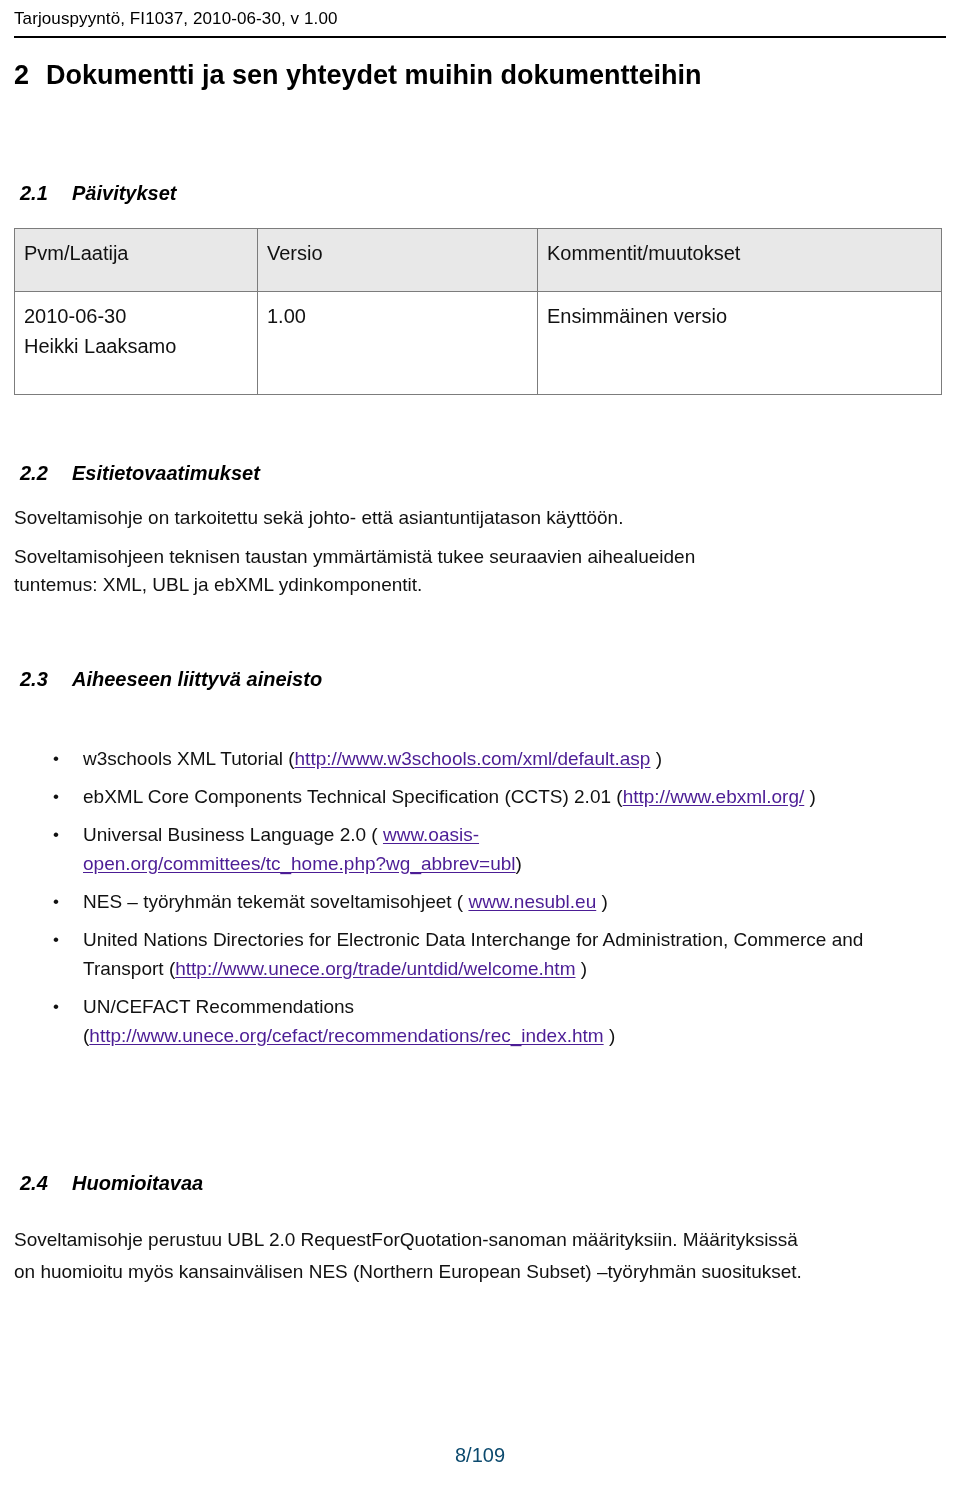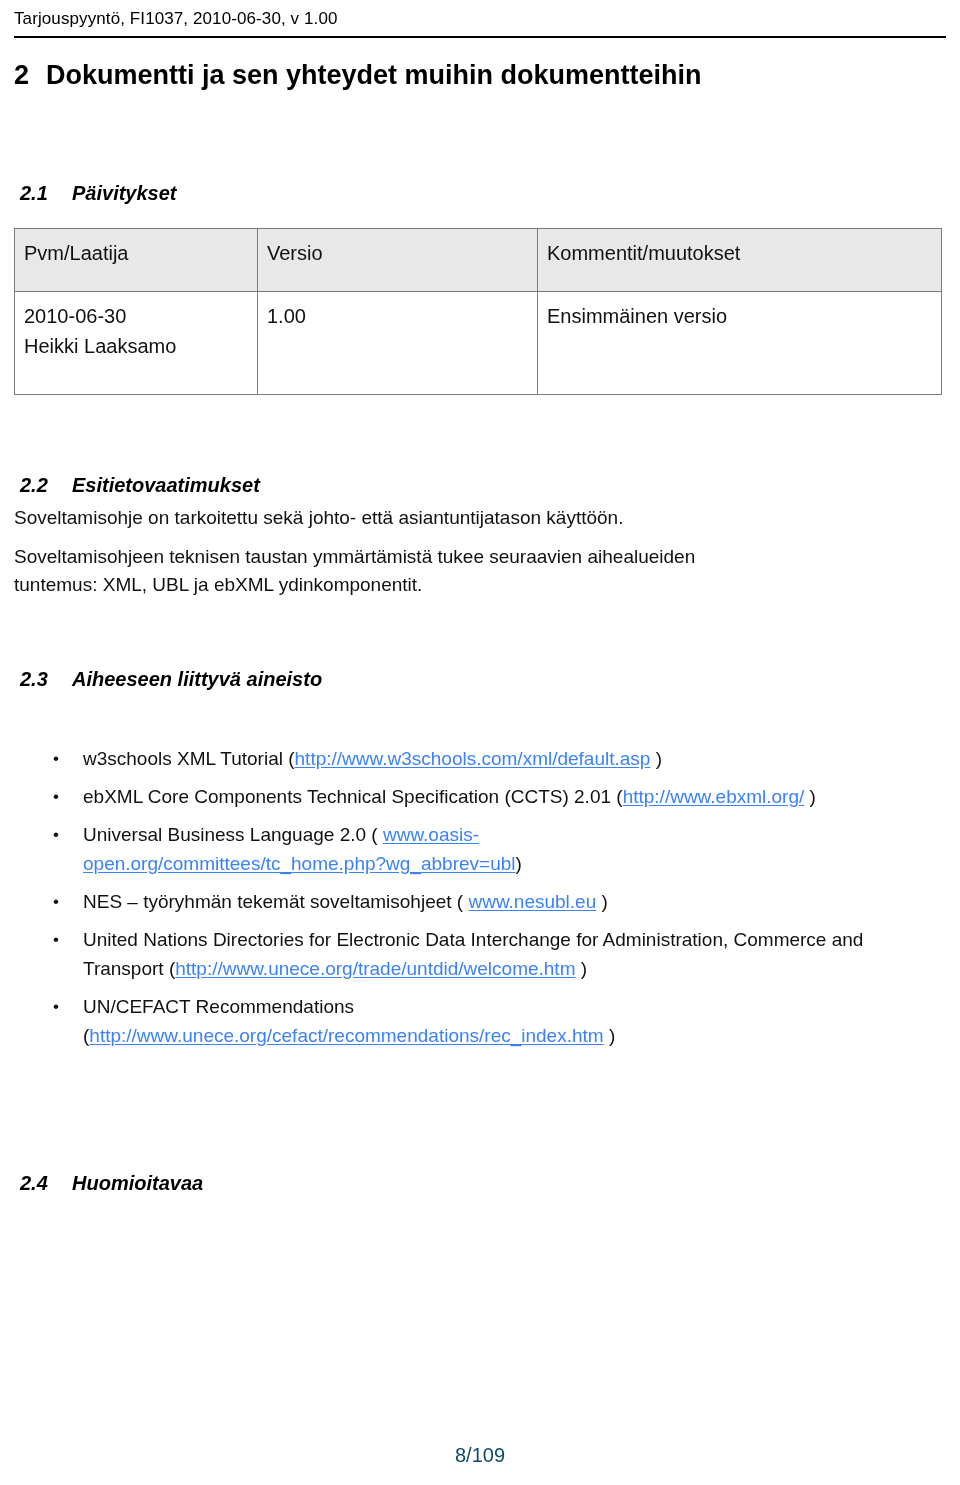--- a/index.html
+++ b/index.html
@@ -124,21 +124,21 @@
     color: #111;
   }
   .bullet .dot {
     position: absolute;
     left: 53px;
     top: 0;
     font-size: 17px;
     line-height: 29px;
   }
   .lnk {
-    color: #3b82f6;
+    color: #4c1d95;
     text-decoration: underline;
     text-underline-offset: 2px;
   }
 
   
   .footer {
     position: absolute;
     left: 0;
     top: 1444px;
     width: 960px;
@@ -179,21 +179,21 @@
         <td>
           <span class="cell-line">2010-06-30</span>
           <span class="cell-line">Heikki Laaksamo</span>
         </td>
         <td>1.00</td>
         <td>Ensimmäinen versio</td>
       </tr>
     </tbody>
   </table>
 
-  <div class="h2" style="top:438px;">
+  <div class="h2" style="top:426px;">
     <span class="num">2.2</span><span>Esitietovaatimukset</span>
   </div>
 
   <div class="para" style="top:543px; width:920px;">
     <span>Soveltamisohjeen teknisen taustan ymmärtämistä tukee seuraavien aihealueiden</span><br>
     <span>tuntemus: XML, UBL ja ebXML ydinkomponentit.</span>
   </div>
 
   <div class="para" style="top:504px; width:920px;">Soveltamisohje on tarkoitettu sekä johto- että asiantuntijatason käyttöön.</div>
 
@@ -226,18 +226,22 @@
     <div class="bullet" style="padding-right:260px;">
       <span class="dot">•</span><span>UN/CEFACT Recommendations (</span><span class="lnk">http://www.unece.org/cefact/recommendations/rec_index.htm</span><span> )</span>
     </div>
 
   </div>
 
   <div class="h2" style="top:1136px;">
     <span class="num">2.4</span><span>Huomioitavaa</span>
   </div>
 
+  <div class="para" style="top:1224px; width:940px; line-height:32px;">
+    <span>Soveltamisohje perustuu UBL 2.0 RequestForQuotation-sanoman määrityksiin. Määrityksissä</span><br>
+    <span>on huomioitu myös kansainvälisen NES (Northern European Subset) –työryhmän suositukset.</span>
+  </div>
 
   <div class="footer">
     <span>8/109</span>
   </div>
 
 </div>
 
 </body></html>

